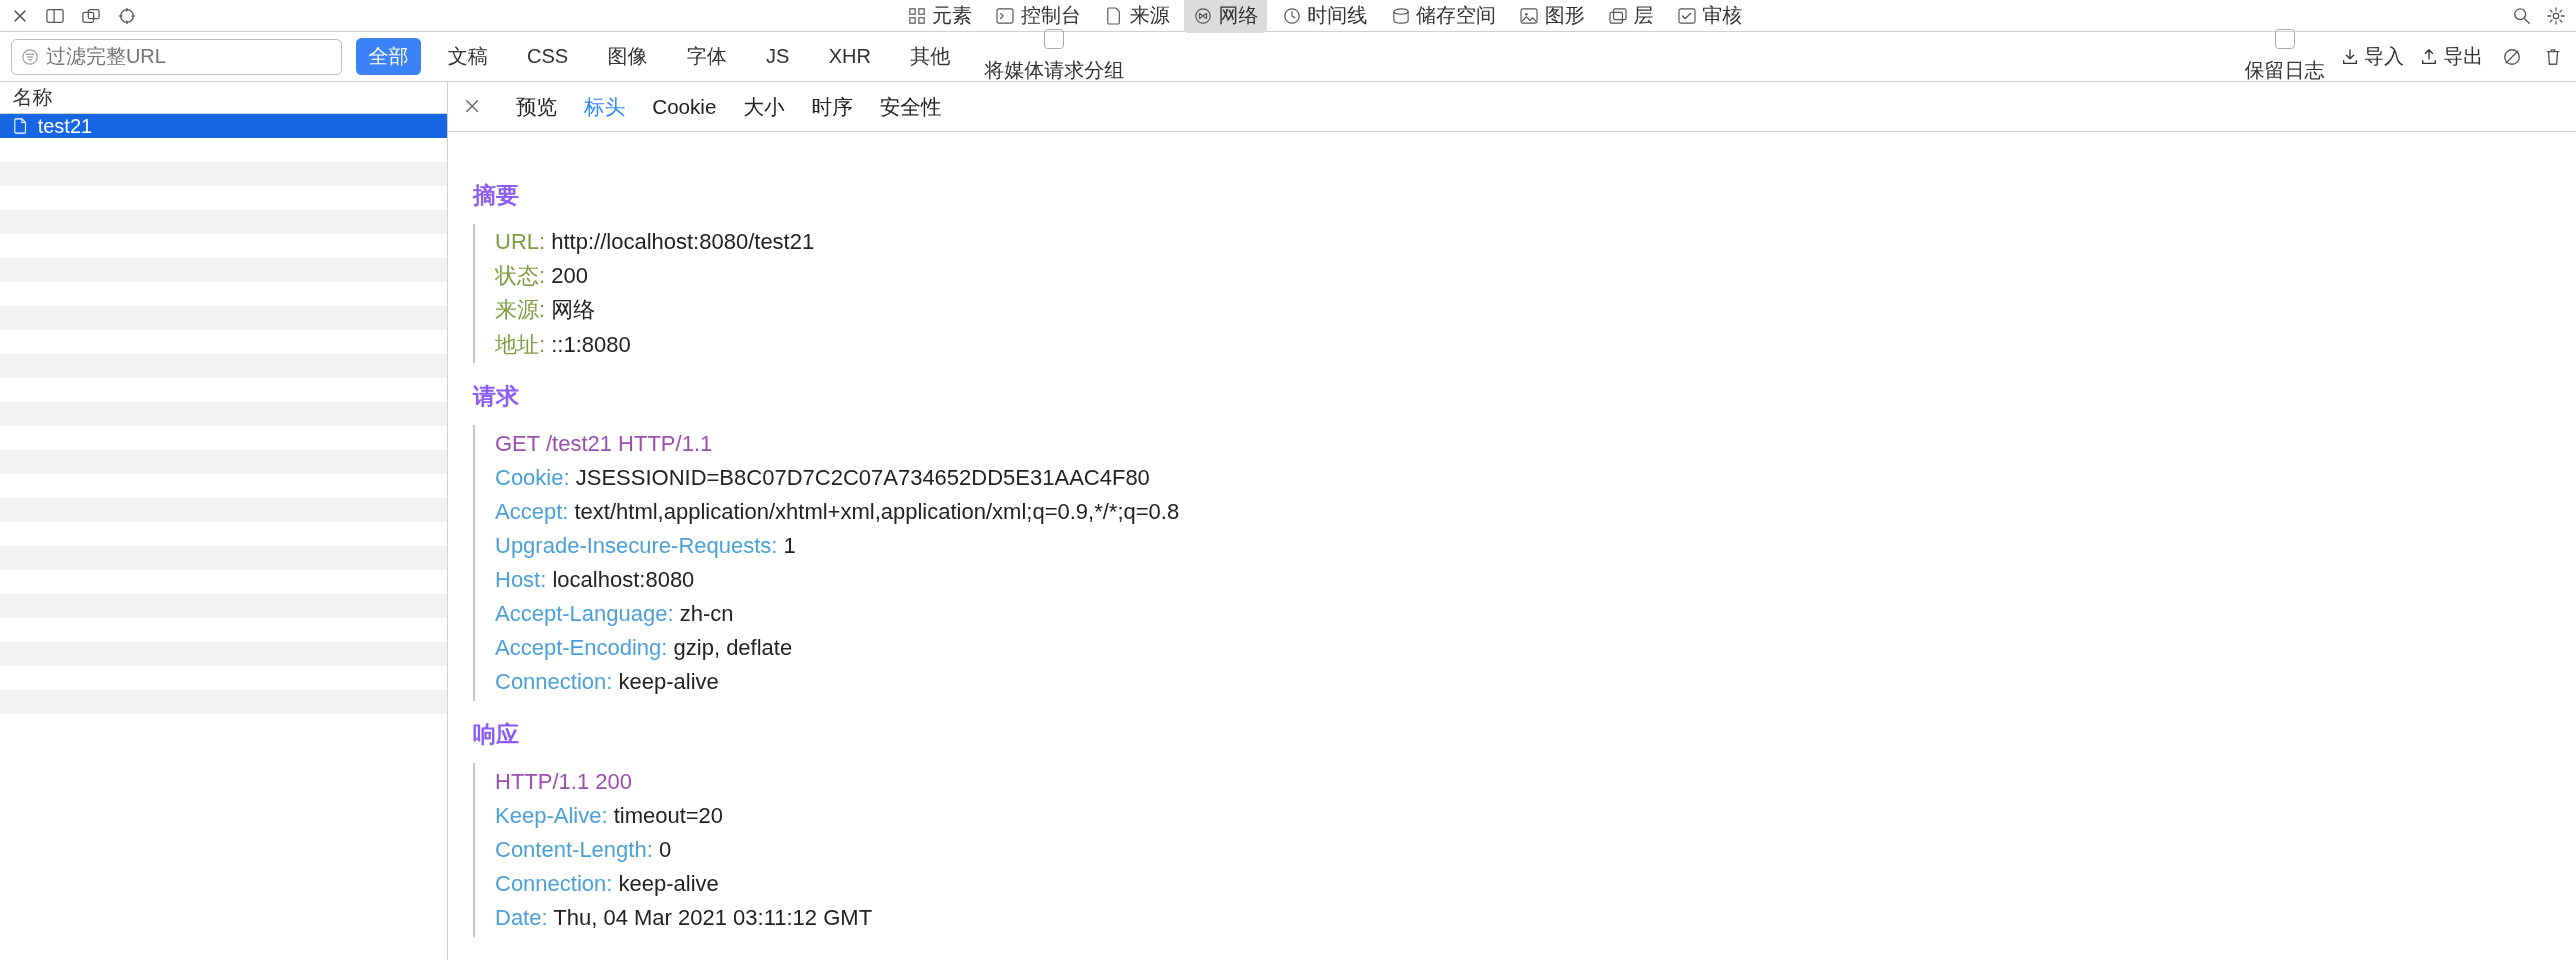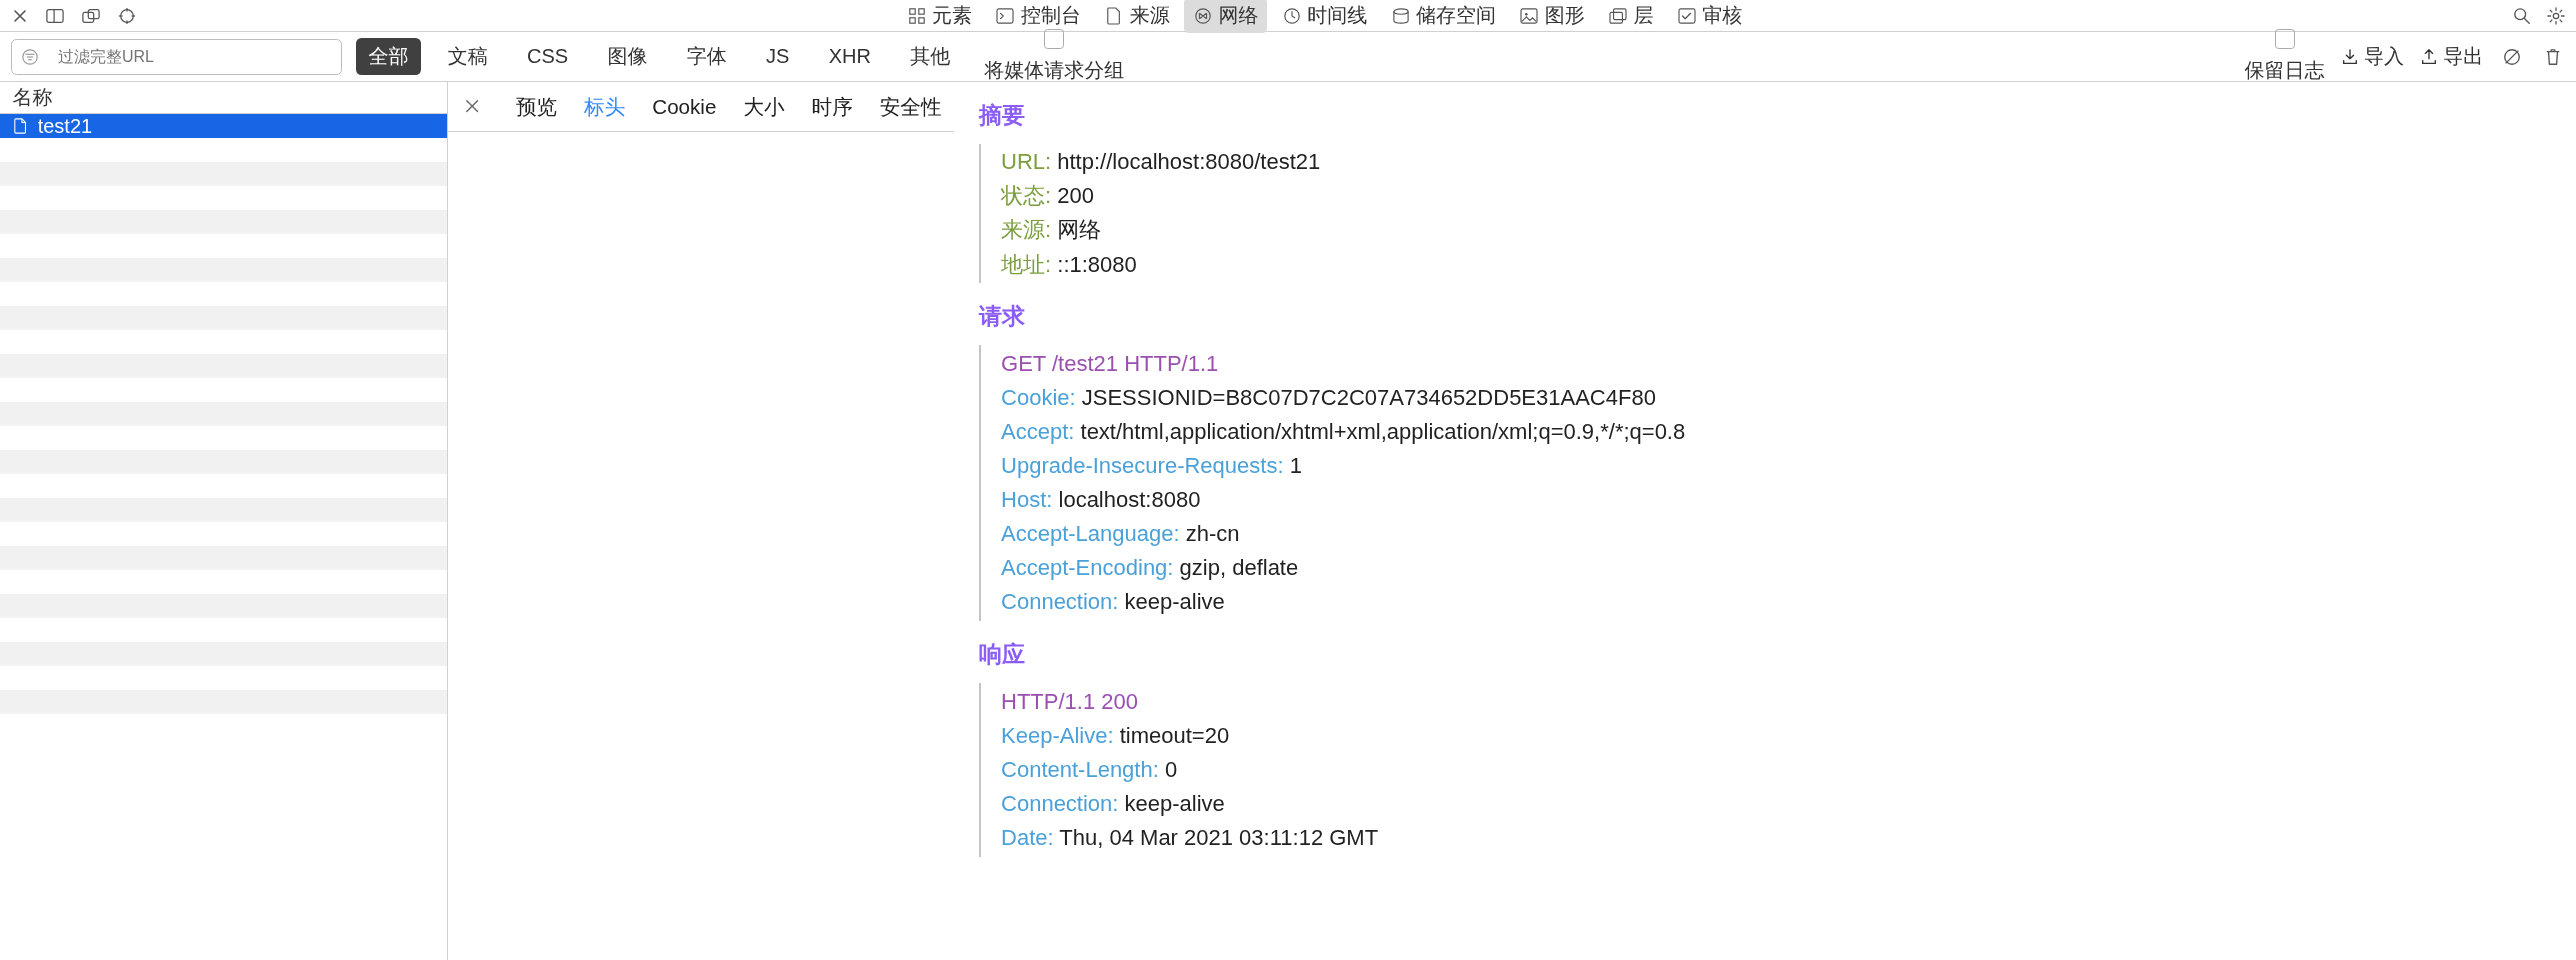--- a/index.html
+++ b/index.html
@@ -11,41 +11,41 @@
 .tabbar-center { flex: 1; display: flex; align-items: center; justify-content: center; gap: 5.4px; }
 .tabbar-right { display: flex; align-items: center; gap: 9px; }
 .icon-btn { width: 25px; height: 25px; display: flex; align-items: center; justify-content: center; border-radius: 3.6px; cursor: pointer; color: #555; }
 .tab-item { display: flex; align-items: center; gap: 5.4px; padding: 3.6px 9px; border-radius: 4.5px; font-size: 20px; color: #333; cursor: pointer; }
 .tab-item.active { background: #dcdcdc; }
 .tab-item .ti-icon { width: 20px; height: 20px; display: flex; align-items: center; justify-content: center; color: #555; }
 
 
 .filterbar { height: 50px; border-bottom: 0.9px solid #d0d0d0; display: flex; align-items: center; padding: 0 10.7px; gap: 14.3px; }
 .url-filter { display: flex; align-items: center; gap: 7.2px; border: 0.9px solid #bcbcbc; border-radius: 5.4px; padding: 3.6px 9px; width: 331px; height: 36px; color: #888; font-size: 20px; }
-.url-filter input { border: none; outline: none; width: 100%; font-size: 16px; color: #ec4899; background: transparent; margin-left: 12px; }
+.url-filter input { border: none; outline: none; width: 100%; font-size: 20px; color: #ec4899; background: transparent; }
 .pill { padding: 5.4px 12.5px; border-radius: 5.4px; font-size: 20px; cursor: pointer; }
-.pill.active { background: #404040; color: #fff; }
+.pill.active { background: #3b82f6; color: #fff; }
 .checkbox-item { display: flex; align-items: center; gap: 7.2px; font-size: 20px; color: #333; cursor: pointer; margin-left: 7.2px; flex-direction: column; }
 .chk-box { width: 20px; height: 20px; border: 1.3px solid #aaa; border-radius: 3.6px; display: inline-block; }
 .fb-spacer { flex: 1; }
 .fb-right { display: flex; align-items: center; gap: 16px; }
 .fb-right .icon-label { display: flex; align-items: center; gap: 5.4px; font-size: 20px; color: #333; cursor: pointer; }
 
 
 .main { flex: 1; display: flex; min-height: 0; }
 .sidebar { width: 448px; border-right: 0.9px solid #d0d0d0; display: flex; flex-direction: column; }
 .sidebar-header { height: 32px; border-bottom: 0.9px solid #d0d0d0; display: flex; align-items: center; padding: 0 12.5px; font-size: 20px; color: #333; }
 .row-list { flex: 1; overflow: auto; }
 .row { height: 24px; display: flex; align-items: center; padding: 0 10.7px; gap: 9px; font-size: 20px; }
 .row:nth-child(odd) { background: #f1f1f1; }
 .row:nth-child(even) { background: #fff; }
 .row.selected { background: #1666e6; color: #fff; }
 .row .doc-icon { width: 18px; height: 18px; display: flex; align-items: center; justify-content: center; }
 
-.detail { flex: 1; display: flex; min-width: 0; }
+.detail { flex: 1; display: flex; flex-direction: column; min-width: 0; gap: 30px; }
 .detail-tabs { height: 50px; border-bottom: 0.9px solid #d0d0d0; display: flex; align-items: center; padding: 0 12.5px; gap: 27px; font-size: 20.6px; }
 .detail-tabs .dtab { color: #222; cursor: pointer; }
 .detail-tabs .dtab.active { color: #2f86ff; }
 .close-x { width: 23px; height: 23px; display: flex; align-items: center; justify-content: center; color: #666; cursor: pointer; margin-right: 5.4px; }
 
 .detail-body { flex: 1; overflow: auto; padding: 18px 25px 36px 25px; }
 .section-title { font-size: 23px; font-weight: 700; margin: 18px 0 12.5px 0; color: #8b5cf6; }
 .section-title:first-child { margin-top: 0; }
 .block { border-left: 2.7px solid #c4c4c4; padding: 1.8px 0 1.8px 20px; }
 .kv { font-size: 22px; line-height: 1.55; color: #222; }

